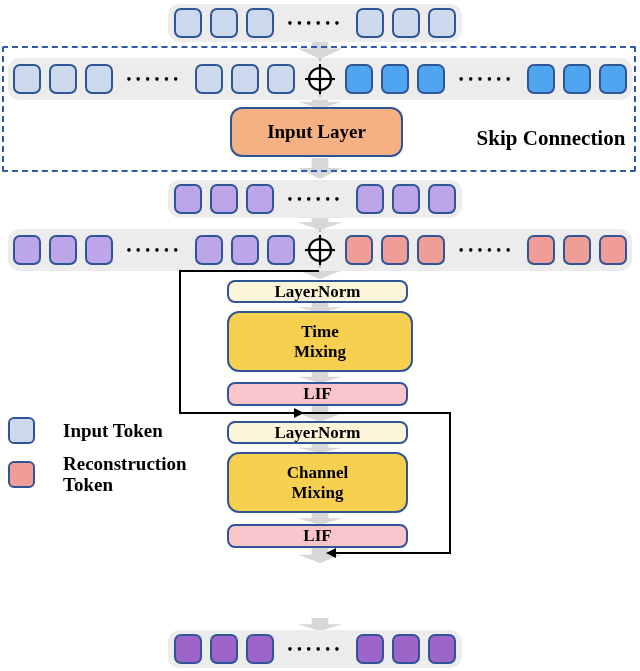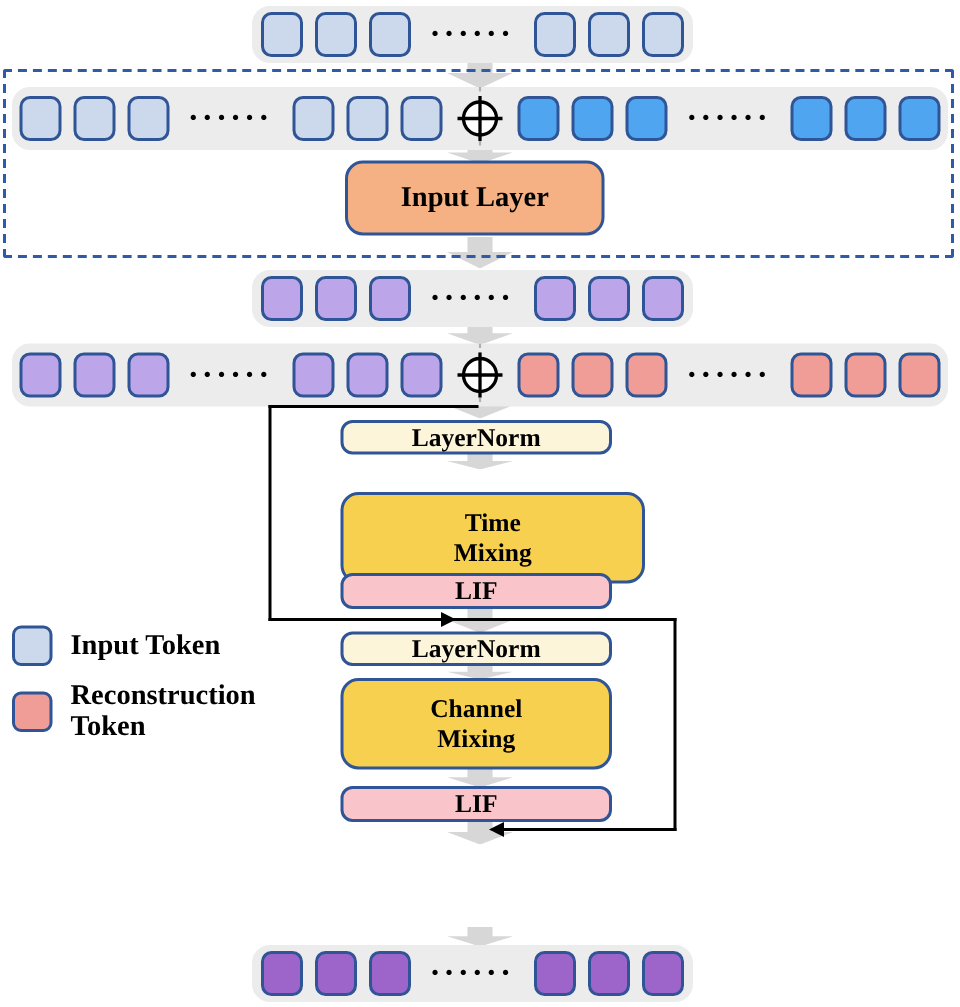--- a/index.html
+++ b/index.html
@@ -23,37 +23,37 @@
             border:2px dashed #2e5aa8;border-radius:2px;z-index:6;pointer-events:none;}
   .skip-label{position:absolute;left:468px;top:126px;width:166px;text-align:center;
               font-size:21px;font-weight:bold;color:#000;z-index:7;}
 
   
   .box{position:absolute;box-sizing:border-box;border:2px solid #2f5597;display:flex;
        align-items:center;justify-content:center;text-align:center;font-weight:bold;color:#000;
        z-index:3;white-space:pre-line;line-height:1.15;}
   .box-ll{left:230px;top:107px;width:173px;height:50px;background:#f5b183;border-radius:12px;font-size:19px;}
   .box-ln1{left:227px;top:280px;width:181px;height:23px;background:#fdf5d9;border-radius:8px;font-size:17px;}
-  .box-tm{left:227px;top:328px;width:203px;height:61px;background:#f8d04f;border-radius:12px;font-size:17px;}
+  .box-tm{left:227px;top:311px;width:186px;height:61px;background:#f8d04f;border-radius:12px;font-size:17px;}
   .box-lif1{left:227px;top:382px;width:181px;height:24px;background:#f9c5ca;border-radius:8px;font-size:17px;}
   .box-ln2{left:227px;top:421px;width:181px;height:23px;background:#fdf5d9;border-radius:8px;font-size:17px;}
   .box-cm{left:227px;top:452px;width:181px;height:61px;background:#f8d04f;border-radius:12px;font-size:17px;}
   .box-lif2{left:227px;top:524px;width:181px;height:24px;background:#f9c5ca;border-radius:8px;font-size:17px;}
   .box-rm{left:193px;top:562px;width:245px;height:57px;background:#e9f4ea;border-radius:16px;font-size:21px;}
 
   
   .rline{position:absolute;background:#000;z-index:4;}
   .arr-right{position:absolute;width:0;height:0;border-left:10px solid #000;
              border-top:5px solid transparent;border-bottom:5px solid transparent;z-index:4;}
   .arr-left{position:absolute;width:0;height:0;border-right:10px solid #000;
             border-top:5px solid transparent;border-bottom:5px solid transparent;z-index:4;}
 
   
   .legend{position:absolute;left:8px;top:417px;width:185px;display:flex;flex-direction:column;z-index:3;}
-  .legend-item{display:flex;align-items:center;gap:12px;margin-bottom:2px;}
+  .legend-item{display:flex;align-items:center;gap:28px;margin-bottom:2px;}
   .legend-item.tall{margin-top:7px;}
   .legend-swatch{width:27px;height:27px;border:2px solid #2f5597;border-radius:6px;flex:0 0 auto;box-sizing:border-box;}
   .legend-label{font-size:19px;font-weight:bold;color:#000;line-height:1.12;width:138px;}
 </style>
 </head>
 <body>
 
 <div class="canvas">
 
   <div class="token-row" style="left:168px;top:4px;width:294px;height:38px">
@@ -139,20 +139,21 @@
   <div class="block-arrow" style="top:262px;height:17px"></div>
   <div class="block-arrow" style="top:302px;height:11px"></div>
   <div class="block-arrow" style="top:371px;height:12px"></div>
   <div class="block-arrow" style="top:405px;height:17px"></div>
   <div class="block-arrow" style="top:443px;height:10px"></div>
   <div class="block-arrow" style="top:512px;height:13px"></div>
   <div class="block-arrow" style="top:547px;height:16px"></div>
   <div class="block-arrow" style="top:618px;height:13px"></div>
 
   <div class="skip-box"></div>
+  <div class="skip-label">Skip Connection</div>
 
   <div class="box box-ll">Input Layer</div>
   <div class="box box-ln1">LayerNorm</div>
   <div class="box box-tm">Time
 Mixing</div>
   <div class="box box-lif1">LIF</div>
   <div class="box box-ln2">LayerNorm</div>
   <div class="box box-cm">Channel
 Mixing</div>
   <div class="box box-lif2">LIF</div>

